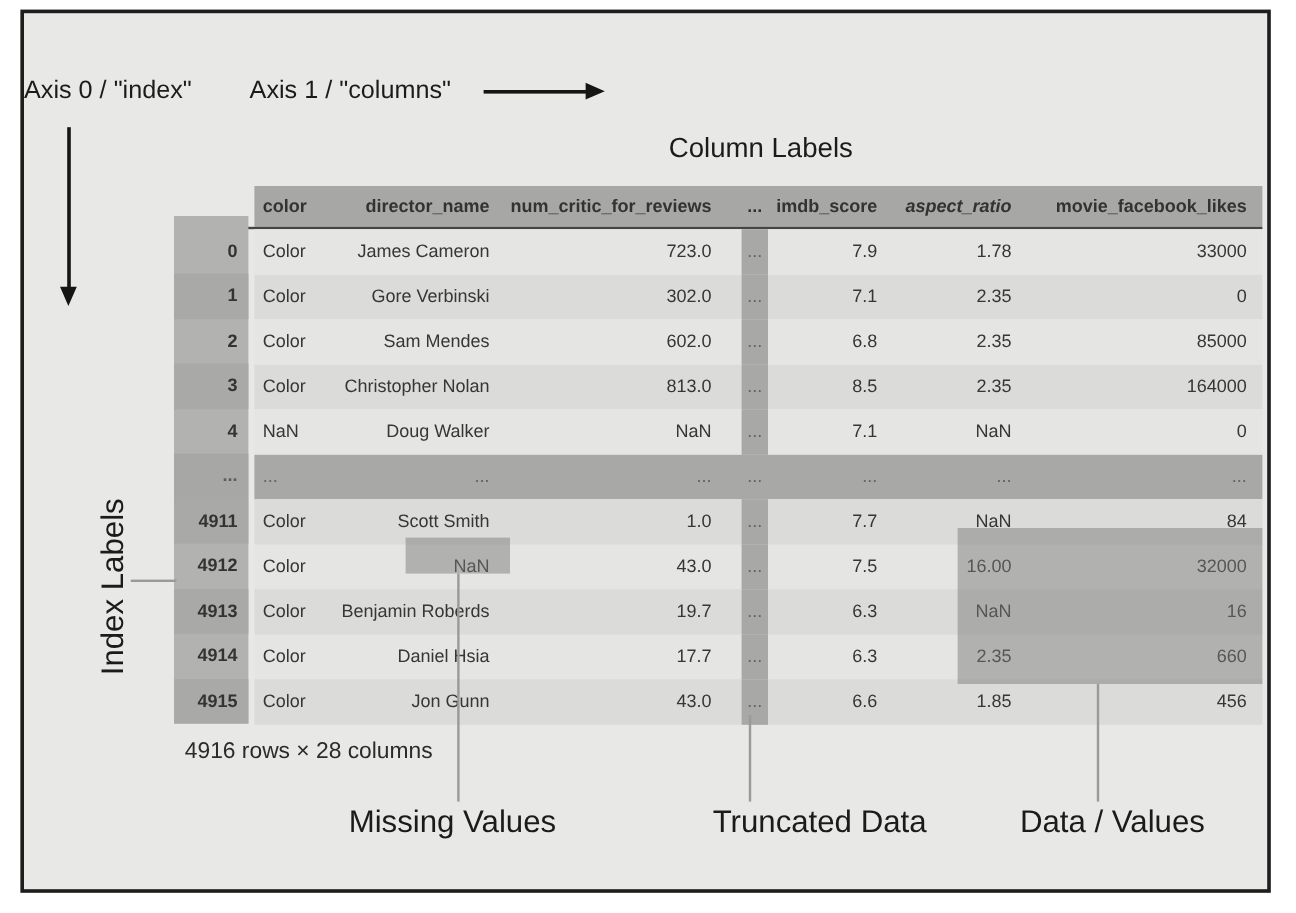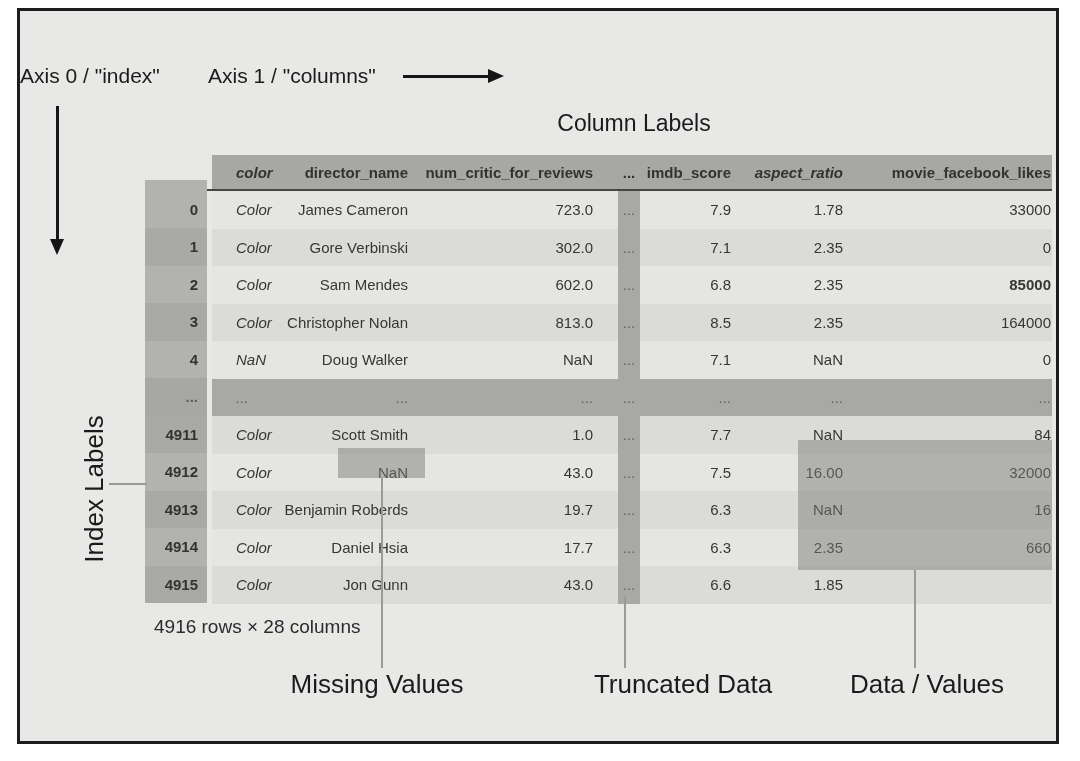--- a/index.html
+++ b/index.html
@@ -37,23 +37,23 @@
   .index-cell{height:37.5px;display:flex;align-items:center;justify-content:flex-end;
     padding-right:9px;box-sizing:border-box;font-size:15px;font-weight:bold;color:#333331;}
   .index-cell.shade{background:#a9a9a7;}
   .index-cell.trunc-row{background:#a7a7a5;color:#5c5c5a;}
   .table-body{left:212px;top:191px;width:840px;}
   .table-row{display:flex;height:37.5px;align-items:center;font-size:15px;color:#363634;}
   .table-row.light{background:#e5e5e3;}
   .table-row.dark{background:#dbdbd9;}
   .table-row.trunc{background:#a8a8a6;color:#62625f;}
   .cell{box-sizing:border-box;height:100%;display:flex;align-items:center;}
-  .cell.al-left{justify-content:flex-start;padding-left:24px;font-style:italic;}
+  .cell.al-left{justify-content:flex-start;padding-left:7px;}
   .cell.al-right{justify-content:flex-end;padding-right:9px;}
-  .cell.last{padding-right:1px;}
+  .cell.last{padding-right:13px;}
   .cell.trunc-col{justify-content:center;padding-left:8px;}
   .trunc-band{width:30px;margin-left:8px;height:100%;background:#a8a8a6;
     display:flex;align-items:center;justify-content:center;color:#62625f;}
   .header-band .trunc-band{background:transparent;color:#333331;}
 
   
   .hl{background:rgba(122,122,120,0.48);}
   .missing-highlight{left:338px;top:448px;width:87px;height:30px;}
   .data-highlight{left:798px;top:440px;width:254px;height:130px;}
 
@@ -137,21 +137,21 @@
     </div>
     <div class="table-row light">
       <div class="cell al-left" style="width: 70px;">Color</div>
       <div class="cell al-right" style="width: 135px;">Sam Mendes</div>
       <div class="cell al-right" style="width: 185px;">602.0</div>
       <div class="cell trunc-col" style="width: 38px;">
         <div class="trunc-band">...</div>
       </div>
       <div class="cell al-right" style="width: 100px;">6.8</div>
       <div class="cell al-right" style="width: 112px;">2.35</div>
-      <div class="cell al-right last" style="width: 200px; font-weight: bold;">85000</div>
+      <div class="cell al-right last" style="width: 200px;">85000</div>
     </div>
     <div class="table-row dark">
       <div class="cell al-left" style="width: 70px;">Color</div>
       <div class="cell al-right" style="width: 135px;">Christopher Nolan</div>
       <div class="cell al-right" style="width: 185px;">813.0</div>
       <div class="cell trunc-col" style="width: 38px;">
         <div class="trunc-band">...</div>
       </div>
       <div class="cell al-right" style="width: 100px;">8.5</div>
       <div class="cell al-right" style="width: 112px;">2.35</div>
@@ -225,20 +225,21 @@
     </div>
     <div class="table-row dark">
       <div class="cell al-left" style="width: 70px;">Color</div>
       <div class="cell al-right" style="width: 135px;">Jon Gunn</div>
       <div class="cell al-right" style="width: 185px;">43.0</div>
       <div class="cell trunc-col" style="width: 38px;">
         <div class="trunc-band">...</div>
       </div>
       <div class="cell al-right" style="width: 100px;">6.6</div>
       <div class="cell al-right" style="width: 112px;">1.85</div>
+      <div class="cell al-right last" style="width: 200px;">456</div>
     </div>
   </div>
 
 <div class="abs hl missing-highlight"></div>
 <div class="abs hl data-highlight"></div>
 
 <div class="abs conn conn-missing"></div>
 <div class="abs conn conn-trunc"></div>
 <div class="abs conn conn-data"></div>
 <div class="abs conn conn-index"></div>

